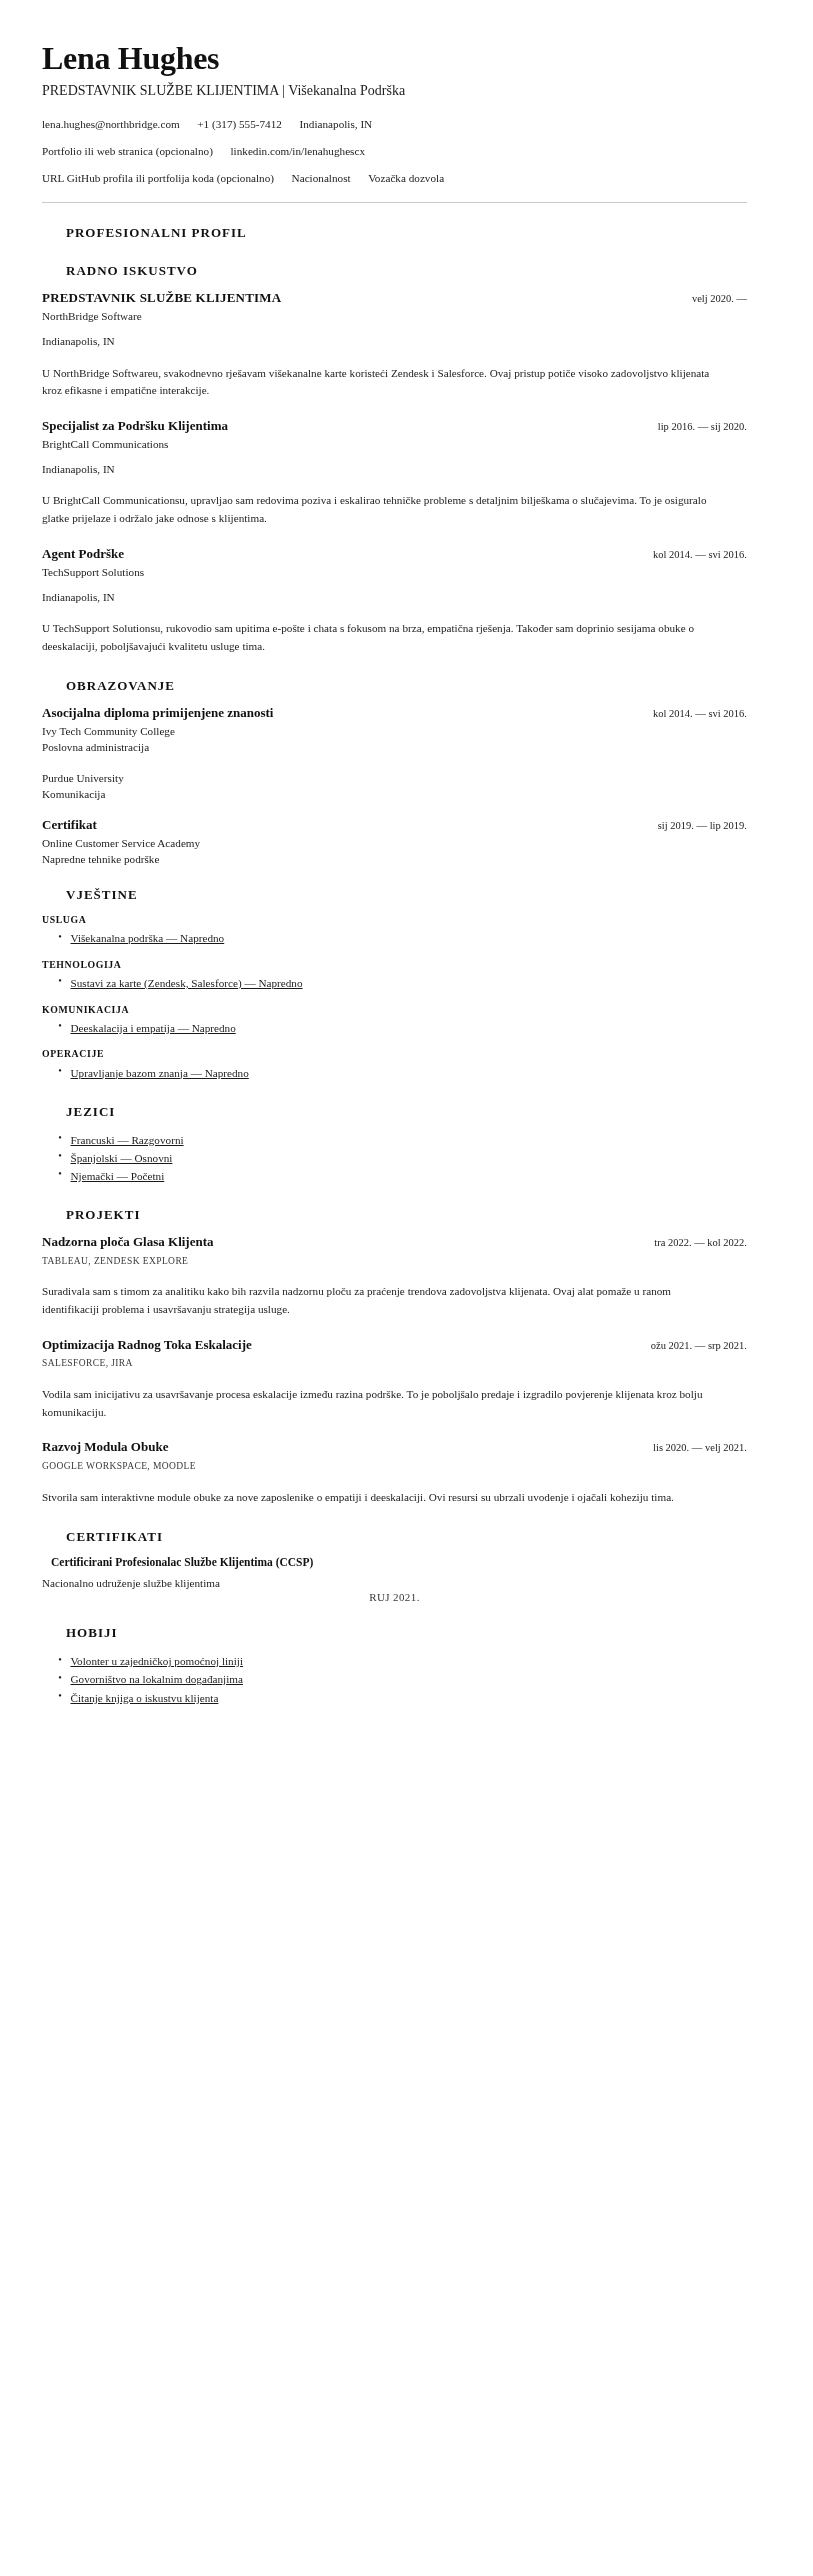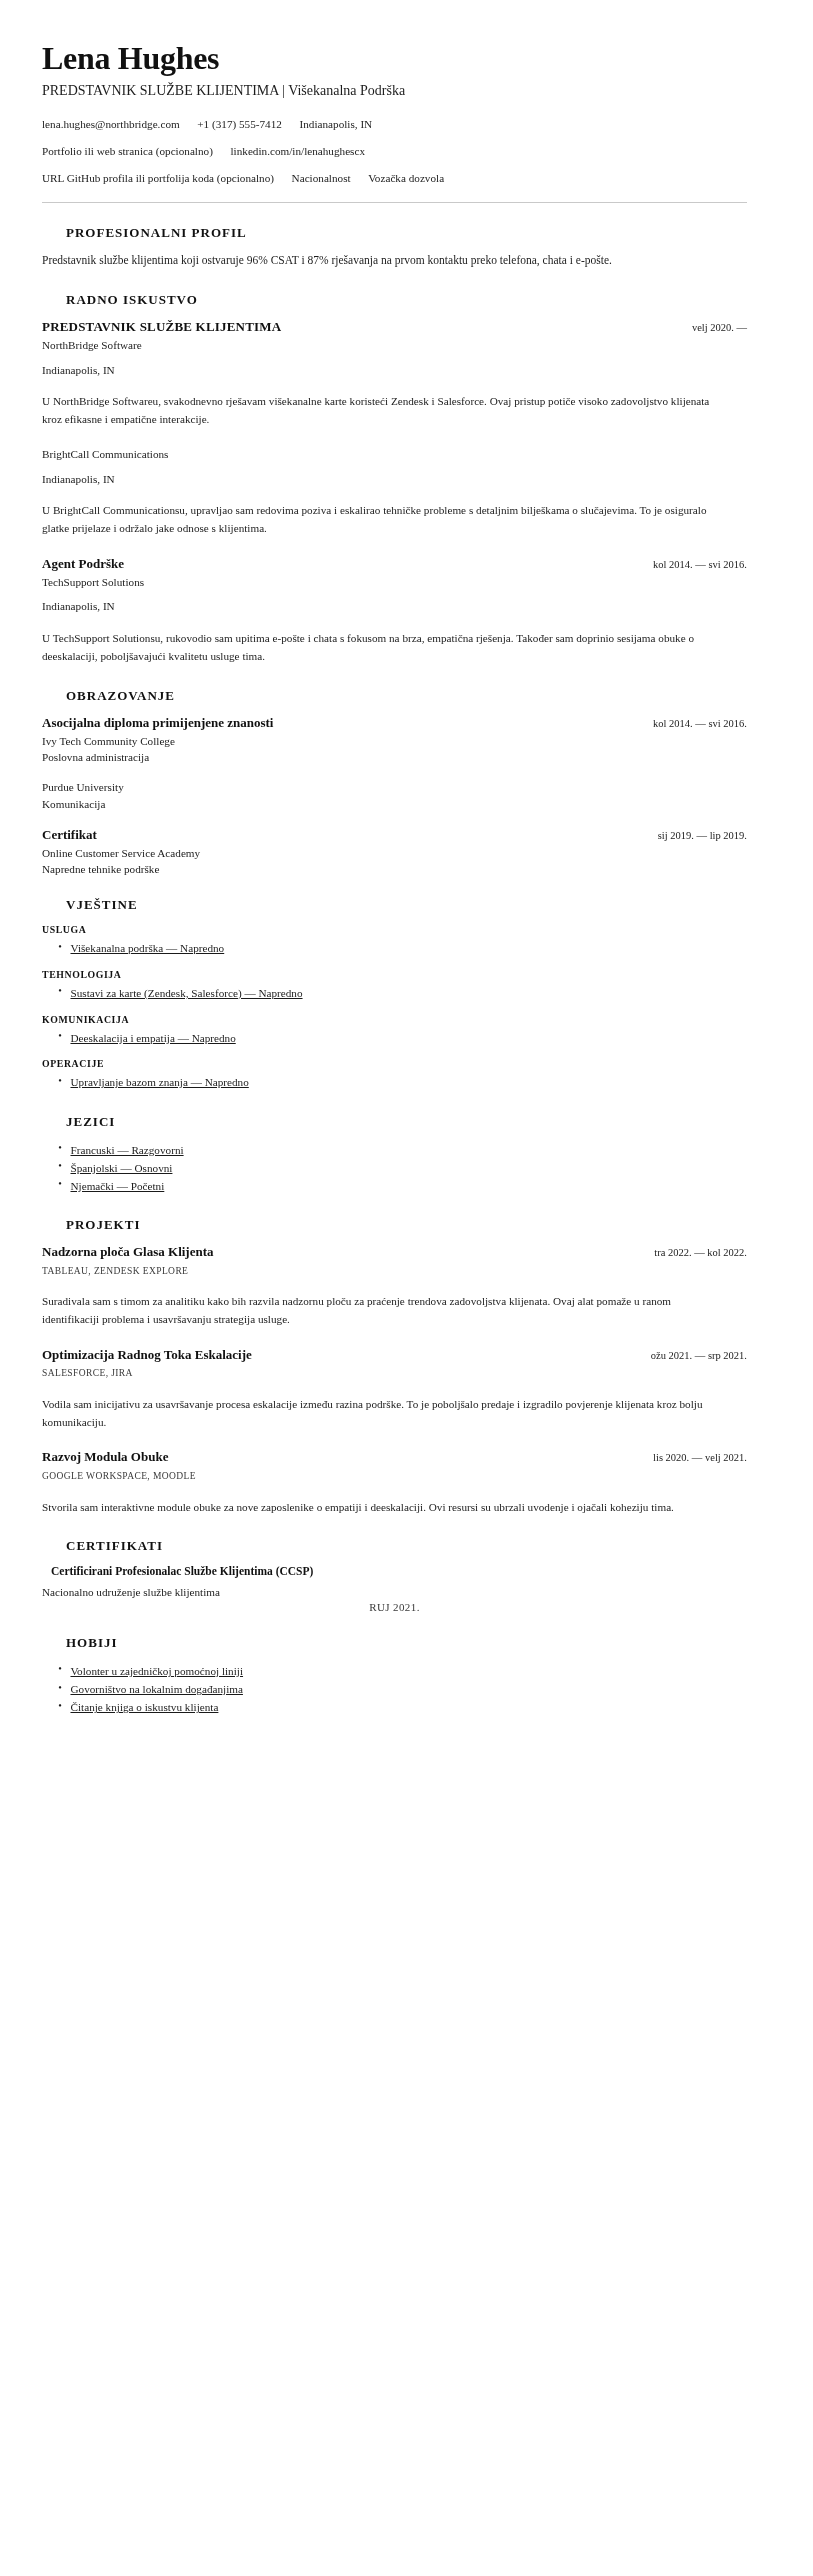--- a/index.html
+++ b/index.html
@@ -204,37 +204,40 @@
 
     <p class="contact-line">
       <span>URL GitHub profila ili portfolija koda (opcionalno)</span><span class="gap"></span><span>Nacionalnost</span><span class="gap"></span><span>Vozačka dozvola</span>
     </p>
 
     <hr class="rule">
   </header>
 
   <section class="section">
     <h2 class="section-title">PROFESIONALNI PROFIL</h2>
-    <p class="body-text">Predstavnik službe klijentima koji ostvaruje 96% CSAT i 87% rješavanja na prvom kontaktu preko telefona, chata i e-pošte.</p>
   </section>
 
   <section class="section">
     <h2 class="section-title">RADNO ISKUSTVO</h2>
 
     <div class="entry">
       <div class="entry-head">
         <h3 class="entry-title caps">PREDSTAVNIK SLUŽBE KLIJENTIMA</h3>
         <span class="entry-dates">velj 2020. —</span>
       </div>
       <p class="entry-org">NorthBridge Software</p>
       <p class="entry-loc">Indianapolis, IN</p>
       <p class="entry-desc">U NorthBridge Softwareu, svakodnevno rješavam višekanalne karte koristeći Zendesk i Salesforce. Ovaj pristup potiče visoko zadovoljstvo klijenata kroz efikasne i empatične interakcije.</p>
     </div>
 
     <div class="entry">
+      <div class="entry-head">
+        <h3 class="entry-title">Specijalist za Podršku Klijentima</h3>
+        <span class="entry-dates">lip 2016. — sij 2020.</span>
+      </div>
       <p class="entry-org">BrightCall Communications</p>
       <p class="entry-loc">Indianapolis, IN</p>
       <p class="entry-desc">U BrightCall Communicationsu, upravljao sam redovima poziva i eskalirao tehničke probleme s detaljnim bilješkama o slučajevima. To je osiguralo glatke prijelaze i održalo jake odnose s klijentima.</p>
     </div>
 
     <div class="entry">
       <div class="entry-head">
         <h3 class="entry-title">Agent Podrške</h3>
         <span class="entry-dates">kol 2014. — svi 2016.</span>
       </div>

